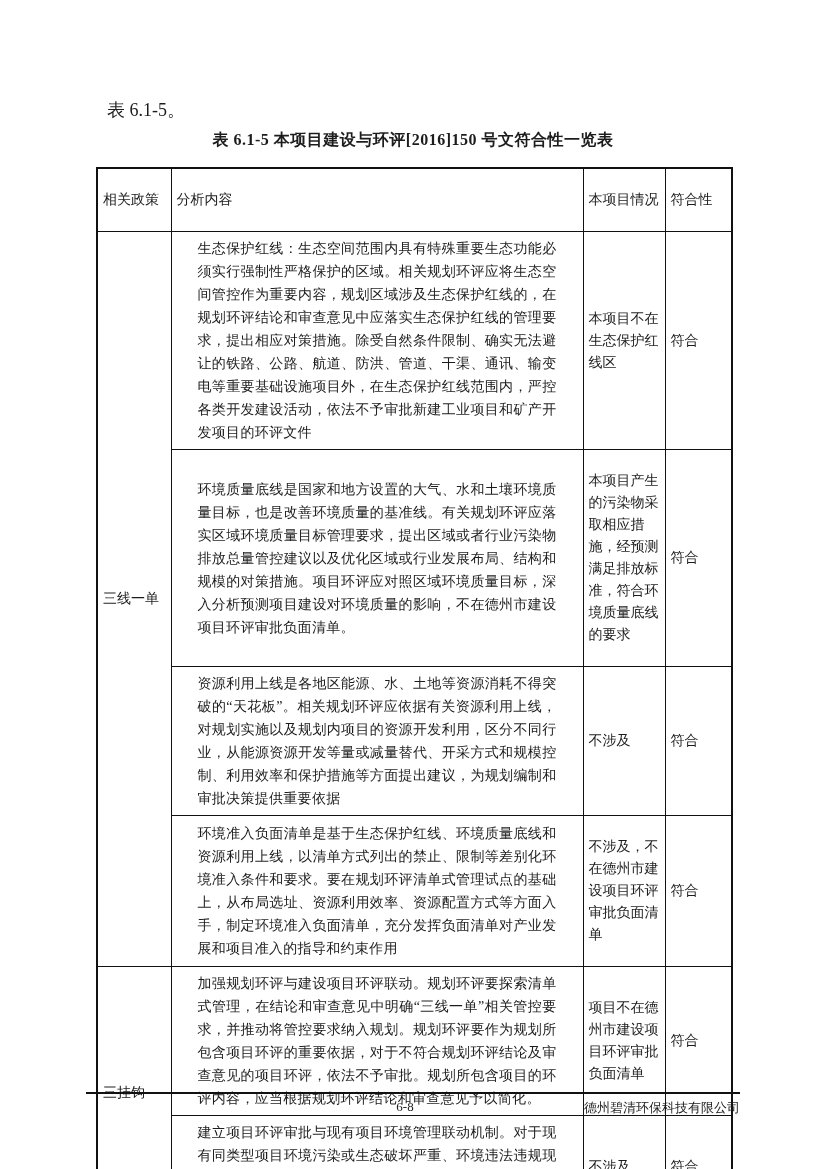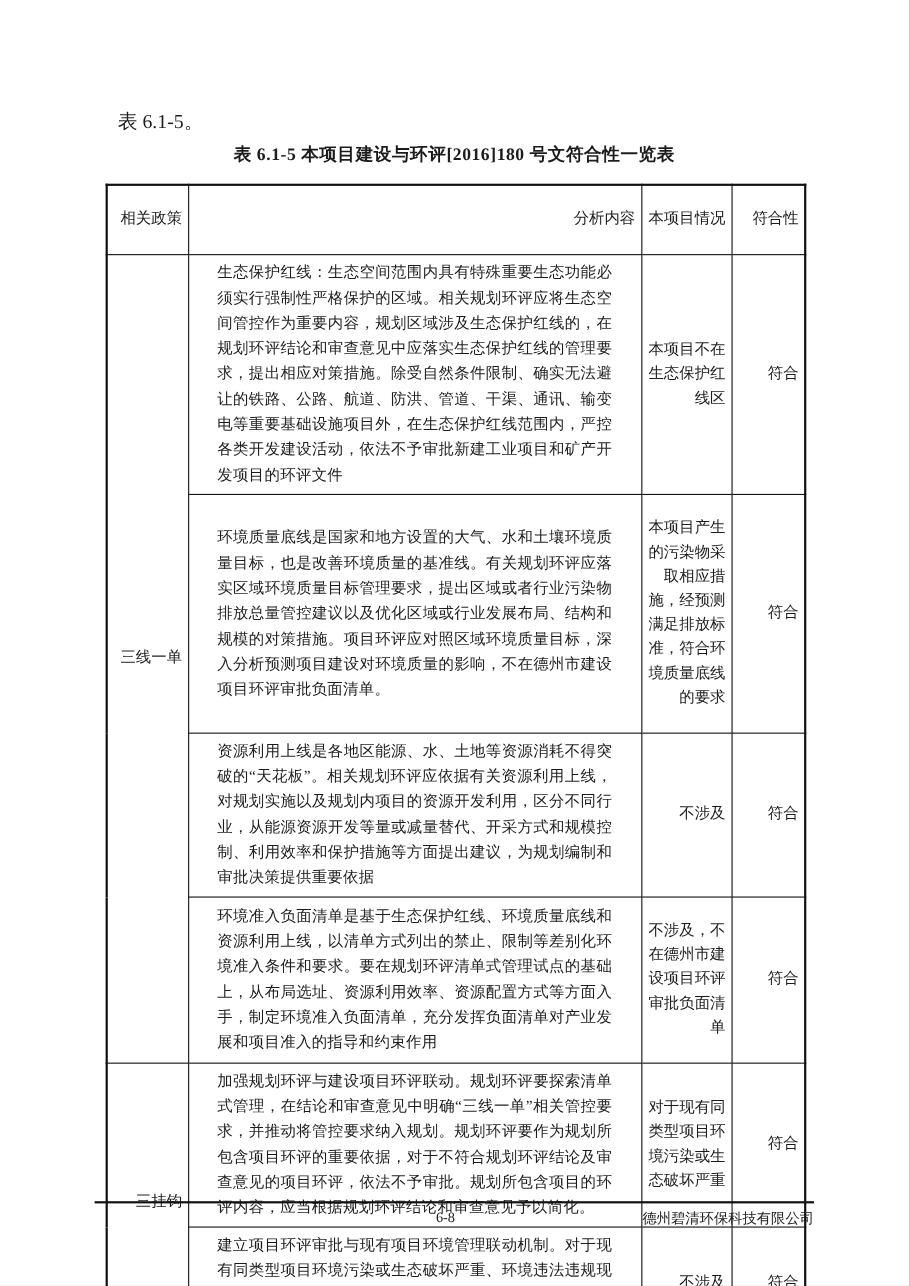--- a/index.html
+++ b/index.html
@@ -43,21 +43,21 @@
   table.compliance th, table.compliance td {
     font-weight:normal;
     font-size:14px;
     vertical-align:middle;
     color:#1c1c1c;
   }
   col.c-policy  { width:74px; }
   col.c-analysis{ width:412px; }
   col.c-situ    { width:82px; }
   col.c-comp    { width:67px; }
-  .cell-center { text-align:right; line-height:22px; padding:20px 5px; }
+  .cell-center { text-align:left; line-height:22px; padding:20px 5px; }
   .cell-analysis {
     text-align:justify;
     text-justify:inter-ideograph;
     line-height:23px;
     padding:5px 26px;
     letter-spacing:0.3px;
   }
   .doc-footer-rule {
     position:absolute; top:1092px; left:86px; width:654px;
     border-top:2px solid #111;
@@ -74,21 +74,21 @@
   }
 </style>
 </head>
 <body>
 
 <div class="page">
 
 
   <div class="intro">表 6.1-5。</div>
 
-  <div class="tbl-title">表 6.1-5  本项目建设与环评[2016]180 号文符合性一览表</div>
+  <div class="tbl-title">表 6.1-5  本项目建设与环评[2016]150 号文符合性一览表</div>
 
   <table class="compliance">
     <colgroup>
       <col class="c-policy">
         <col class="c-analysis">
         <col class="c-situ">
         <col class="c-comp">
     </colgroup>
     <tbody>
         <tr style="height:43px;">
@@ -114,21 +114,21 @@
       <td class="cell-center">符合</td>
     </tr>
     <tr style="height:134px;">
       <td class="cell-analysis">环境准入负面清单是基于生态保护红线、环境质量底线和资源利用上线，以清单方式列出的禁止、限制等差别化环境准入条件和要求。要在规划环评清单式管理试点的基础上，从布局选址、资源利用效率、资源配置方式等方面入手，制定环境准入负面清单，充分发挥负面清单对产业发展和项目准入的指导和约束作用</td>
       <td class="cell-center">不涉及，不在德州市建设项目环评审批负面清单</td>
       <td class="cell-center">符合</td>
     </tr>
     <tr style="height:134px;">
       <td class="cell-center" rowspan="2">三挂钩</td>
       <td class="cell-analysis">加强规划环评与建设项目环评联动。规划环评要探索清单式管理，在结论和审查意见中明确“三线一单”相关管控要求，并推动将管控要求纳入规划。规划环评要作为规划所包含项目环评的重要依据，对于不符合规划环评结论及审查意见的项目环评，依法不予审批。规划所包含项目的环评内容，应当根据规划环评结论和审查意见予以简化。</td>
-      <td class="cell-center">对于现有同类型项目环境污染或生态破坏严重</td>
+      <td class="cell-center">项目不在德州市建设项目环评审批负面清单</td>
       <td class="cell-center">符合</td>
     </tr>
     <tr style="height:66px;">
       <td class="cell-analysis">建立项目环评审批与现有项目环境管理联动机制。对于现有同类型项目环境污染或生态破坏严重、环境违法违规现象多发，致使环境容量接近或超过承载能力的地区，在现有问题整改到</td>
       <td class="cell-center">不涉及</td>
       <td class="cell-center">符合</td>
     </tr>
   </tbody>
     </table>
 

